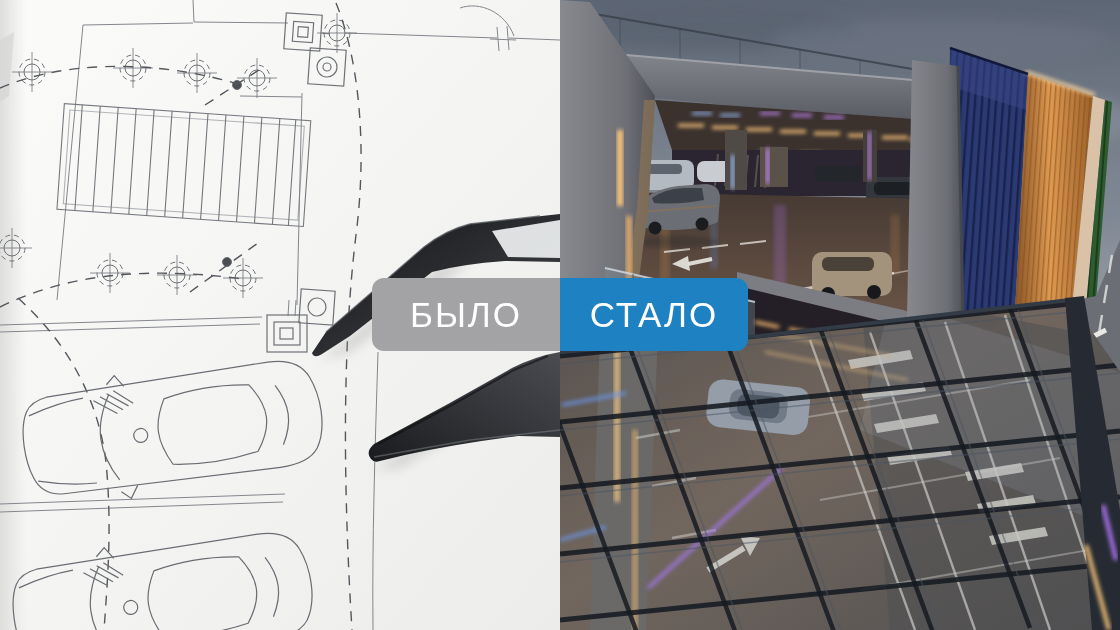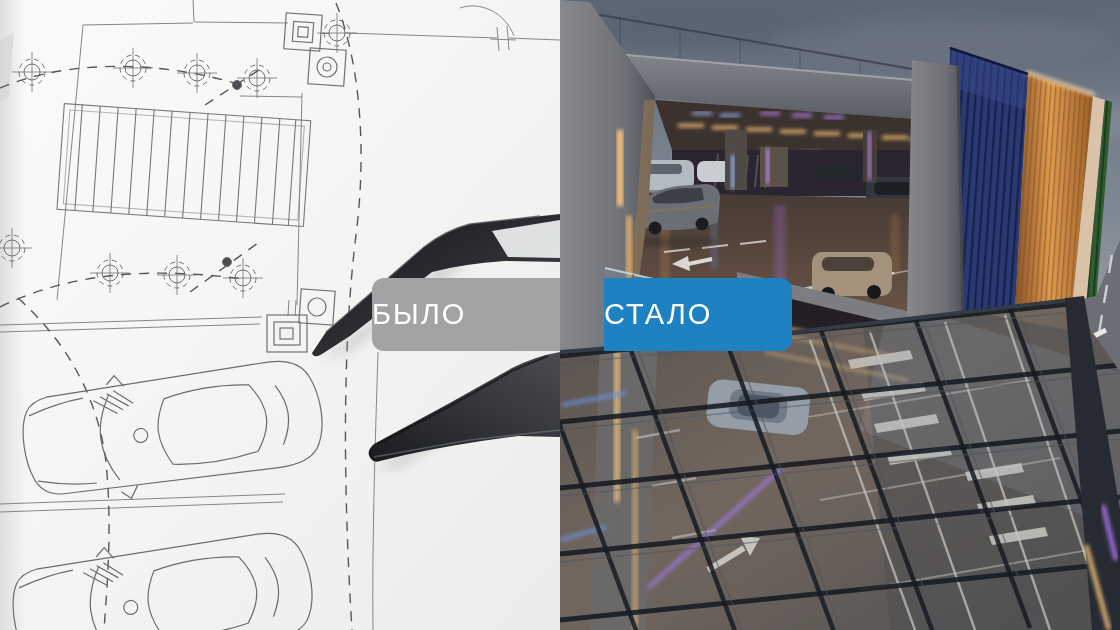--- a/index.html
+++ b/index.html
@@ -6,32 +6,31 @@
   #stage{
     position:relative;width:1120px;height:630px;overflow:hidden;
     font-family:"Liberation Sans",sans-serif;background:#f5f5f4;
   }
   .half{position:absolute;top:0;height:630px;width:560px;overflow:hidden;}
   #before-half{left:0;}
   #after-half{left:560px;}
   .half svg{display:block;}
   .badge{
     position:absolute;top:278px;height:73px;width:188px;
-    display:flex;align-items:center;justify-content:flex-start;
-    color:#fff;font-size:29px;font-weight:400;letter-spacing:2px;
+    display:flex;align-items:center;justify-content:center;
+    color:#fff;font-size:35px;font-weight:400;letter-spacing:2px;
     z-index:30;user-select:none;
   }
   #before-badge{
     left:372px;background:rgba(163,163,165,0.97);
     border-radius:12px 0 0 12px;
   }
   #after-badge{
     left:560px;background:#1e82c2;
     border-radius:0 12px 12px 0;
-    margin-left:44px;
   }
 </style>
 </head>
 <body>
 
 <div id="stage">
 
   <div class="half" id="before-half">
     <svg width="560" height="630" viewBox="0 0 560 630">
       <defs>

